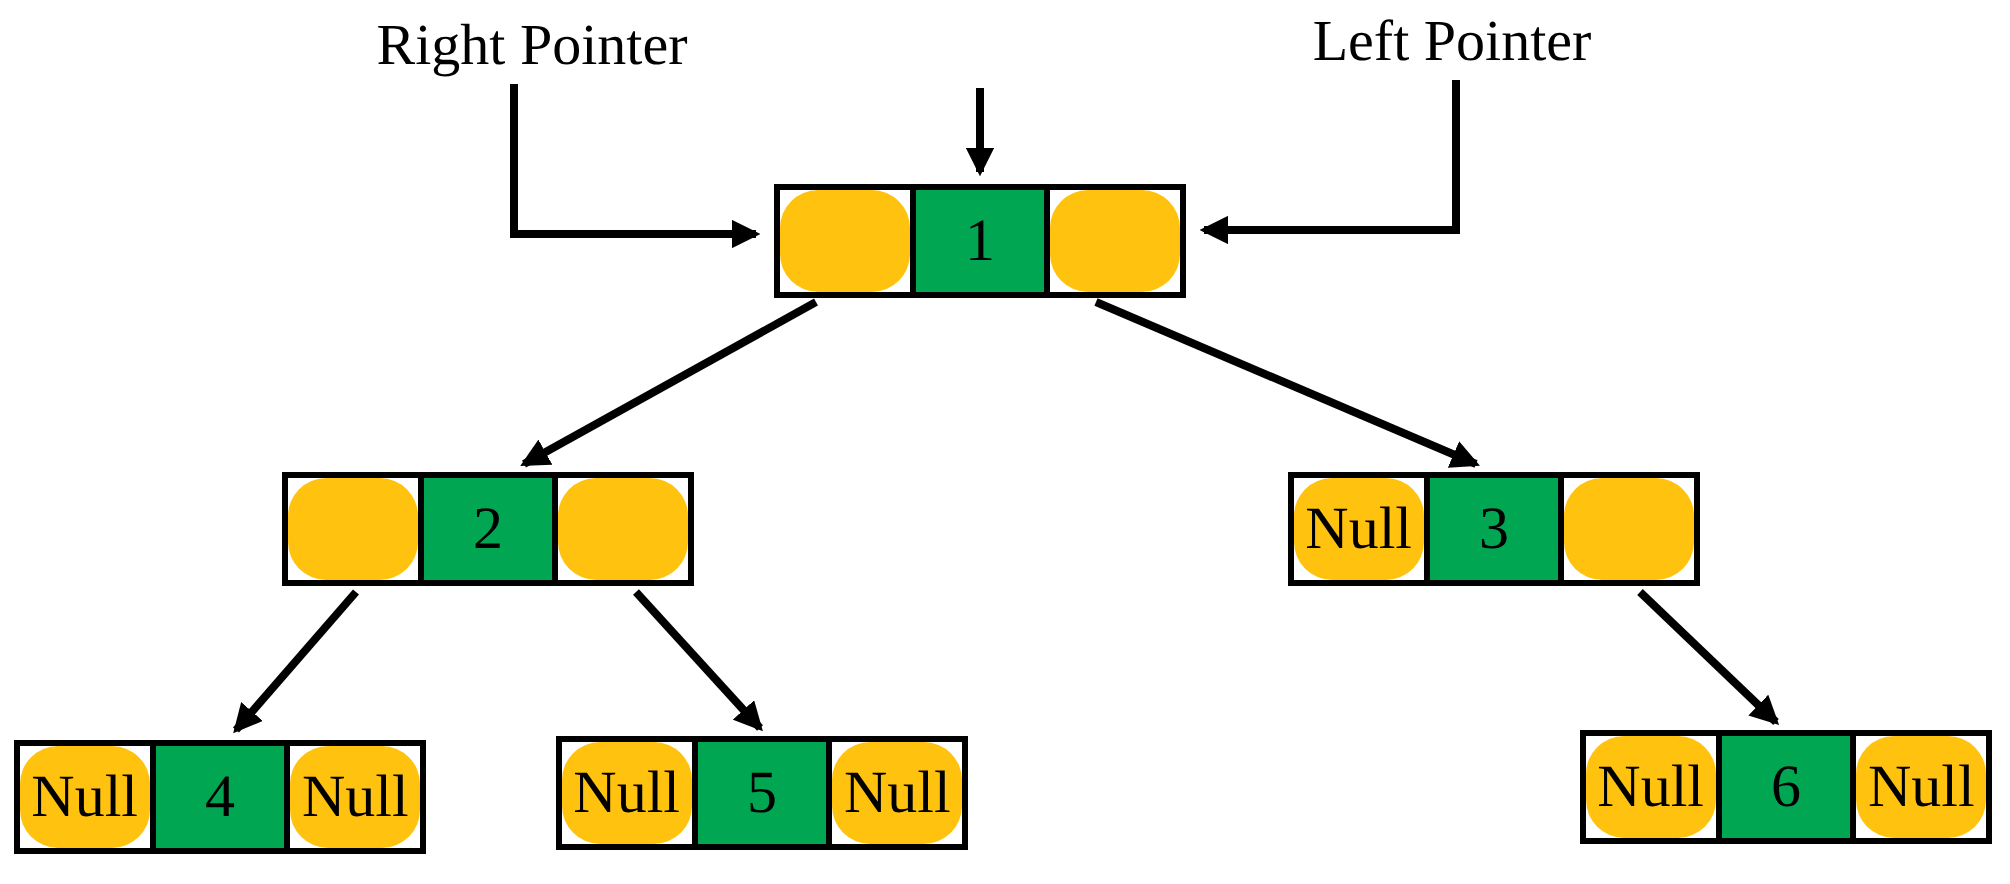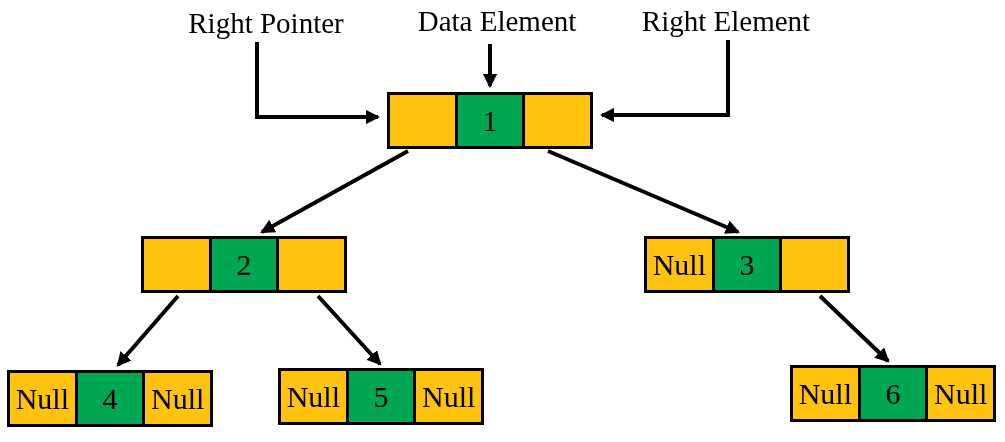--- a/index.html
+++ b/index.html
@@ -52,20 +52,21 @@
     flex: 1 1 0;
     display: flex;
     align-items: center;
     justify-content: center;
     font-size: 30px;
     line-height: 1;
     overflow: hidden;
   }
   .cell.pointer-cell {
     background: var(--cell-pointer, #FFC20E);
+    border-radius: 19px;
   }
   .cell.data-cell {
     background: var(--cell-data, #00A651);
     border-left: 3px solid var(--line, #000);
     border-right: 3px solid var(--line, #000);
   }
 </style>
 </head>
 <body>
 
@@ -81,22 +82,21 @@
     <line x1="490" y1="44" x2="490" y2="86" marker-end="url(#arrow)"></line>
     <polyline points="728,40 728,115 602,115" marker-end="url(#arrow)"></polyline>
     <line x1="408" y1="151" x2="262" y2="232" marker-end="url(#arrow)"></line>
     <line x1="548" y1="151" x2="738" y2="232" marker-end="url(#arrow)"></line>
     <line x1="178" y1="296" x2="118" y2="365" marker-end="url(#arrow)"></line>
     <line x1="318" y1="296" x2="380" y2="364" marker-end="url(#arrow)"></line>
     <line x1="820" y1="296" x2="888" y2="361" marker-end="url(#arrow)"></line>
   </svg>
 
   <div class="diagram-label" style="left:266px; top:8px;">Right Pointer</div>
-  <div class="diagram-label" style="left:497px; top:6px;">Data Element</div>
-  <div class="diagram-label" style="left:726px; top:6px;">Right Element</div>
+  <div class="diagram-label" style="left:726px; top:6px;">Left Pointer</div>
 
   <div class="node" style="left:387px; top:92px;">
     <div class="cell pointer-cell"></div>
     <div class="cell data-cell">1</div>
     <div class="cell pointer-cell"></div>
   </div>
 
   <div class="node" style="left:141px; top:236px;">
     <div class="cell pointer-cell"></div>
     <div class="cell data-cell">2</div>

